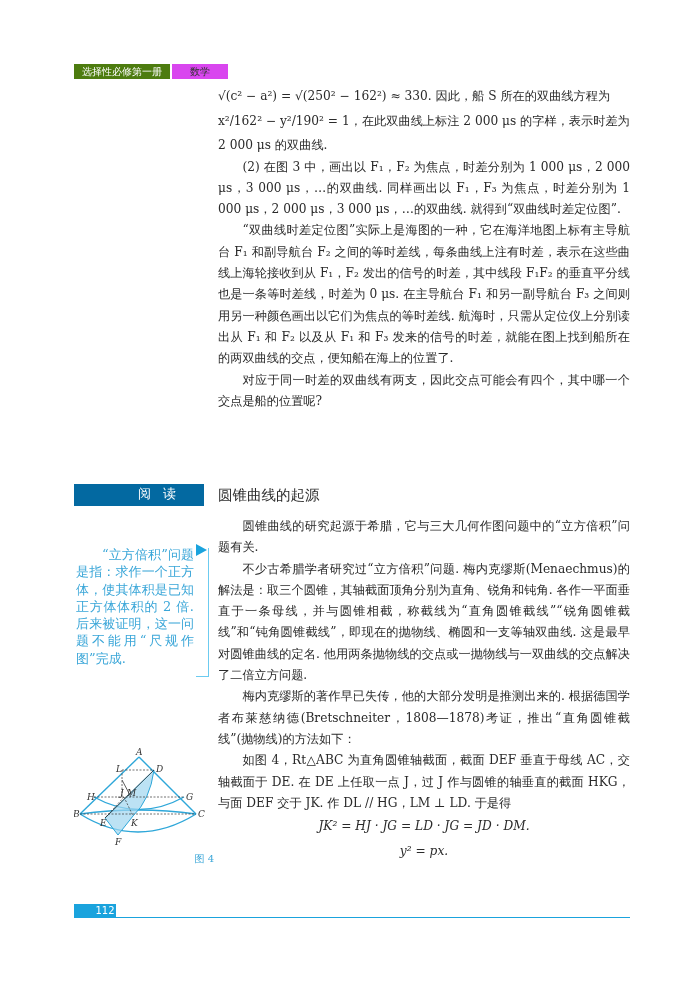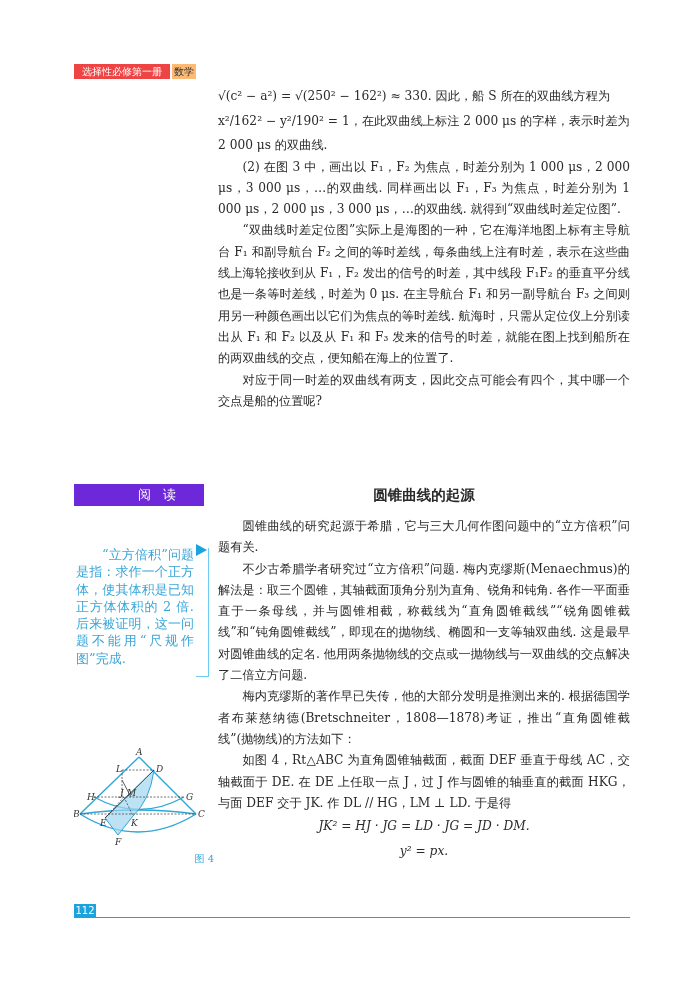--- a/index.html
+++ b/index.html
@@ -2,41 +2,41 @@
 <html><head>
 <meta charset="utf-8">
 <style>
   html, body { margin: 0; padding: 0; }
   body {
     width: 700px; height: 981px; background: #ffffff; position: relative; overflow: hidden;
     font-family: "DejaVu Serif", "Liberation Serif", serif; color: #2a2a2a;
   }
   .abs { position: absolute; }
   .header-tab { left: 74px; top: 64px; height: 15px; display: flex; font-family: "DejaVu Sans", sans-serif; font-size: 10px; }
-  .header-tab .book { background: #ef4444; color: #fff; padding: 0 8px; line-height: 15px; }
-  .header-tab .subj { background: #fdba74; color: #333; padding: 0 2px; line-height: 15px; margin-left: 2px; }
+  .header-tab .book { background: #4d7c0f; color: #fff; padding: 0 8px; line-height: 15px; }
+  .header-tab .subj { background: #d946ef; color: #333; padding: 0 18px; line-height: 15px; margin-left: 2px; }
 
   .main { left: 218px; width: 412px; font-size: 12.2px; line-height: 21.3px; }
   .main p { margin: 0; text-align: justify; }
   .main .ind { text-indent: 2em; }
   .eq { text-align: center !important; font-style: italic; }
 
-  .reading-banner { left: 74px; top: 484px; width: 130px; height: 22px; background: #6d28d9; color: #fff;
-    font-family: Liberation Sans, sans-serif; font-size: 13px; line-height: 22px; text-align: right; box-sizing: border-box; padding-right: 16px; letter-spacing: 12px; }
-  .reading-title { left: 218px; top: 486px; width: 412px; text-align: center; font-family: "DejaVu Sans", sans-serif; font-weight: bold; font-size: 14.5px; }
+  .reading-banner { left: 74px; top: 484px; width: 130px; height: 22px; background: #0369a1; color: #fff;
+    font-family: Liberation Mono, monospace; font-size: 13px; line-height: 22px; text-align: right; box-sizing: border-box; padding-right: 16px; letter-spacing: 12px; }
+  .reading-title { left: 218px; top: 486px; width: 412px; text-align: left; font-family: "DejaVu Sans", sans-serif; font-weight: normal; font-size: 14.5px; }
 
   .side-note { left: 76px; top: 546px; width: 118px; color: #3aa6d8; font-size: 13px; line-height: 17.3px; text-align: justify; }
   .side-note .first { text-indent: 2em; }
   .side-bracket { left: 196px; top: 548px; width: 12px; height: 128px; border-right: 1.5px solid #6ccbf0; border-bottom: 1.5px solid #6ccbf0; }
   .side-arrow { left: 196px; top: 544px; width: 0; height: 0; border-top: 6px solid transparent; border-bottom: 6px solid transparent; border-left: 11px solid #1aa3dd; }
 
   .fig { left: 74px; top: 748px; width: 140px; height: 100px; }
   .fig-caption { left: 74px; top: 852px; width: 140px; text-align: right; color: #3aa6d8; font-size: 10px; }
 
-  .page-num { left: 74px; top: 904px; width: 22px; height: 14px; background: #1aa3dd; color: #fff; font-family: "DejaVu Sans", sans-serif; font-size: 10px; line-height: 14px; text-align: center; }
+  .page-num { left: 74px; top: 904px; width: 22px; height: 14px; background: #1aa3dd; color: #fff; font-family: "DejaVu Sans", sans-serif; font-size: 10px; line-height: 14px; text-align: center; padding-left: 20px; }
   .page-rule { left: 96px; top: 917px; width: 534px; height: 1px; background: #1aa3dd; }
 </style>
 </head>
 <body>
 
 <div class="abs header-tab">
   <span class="book">选择性必修第一册</span>
   <span class="subj">数学</span>
 </div>
 

